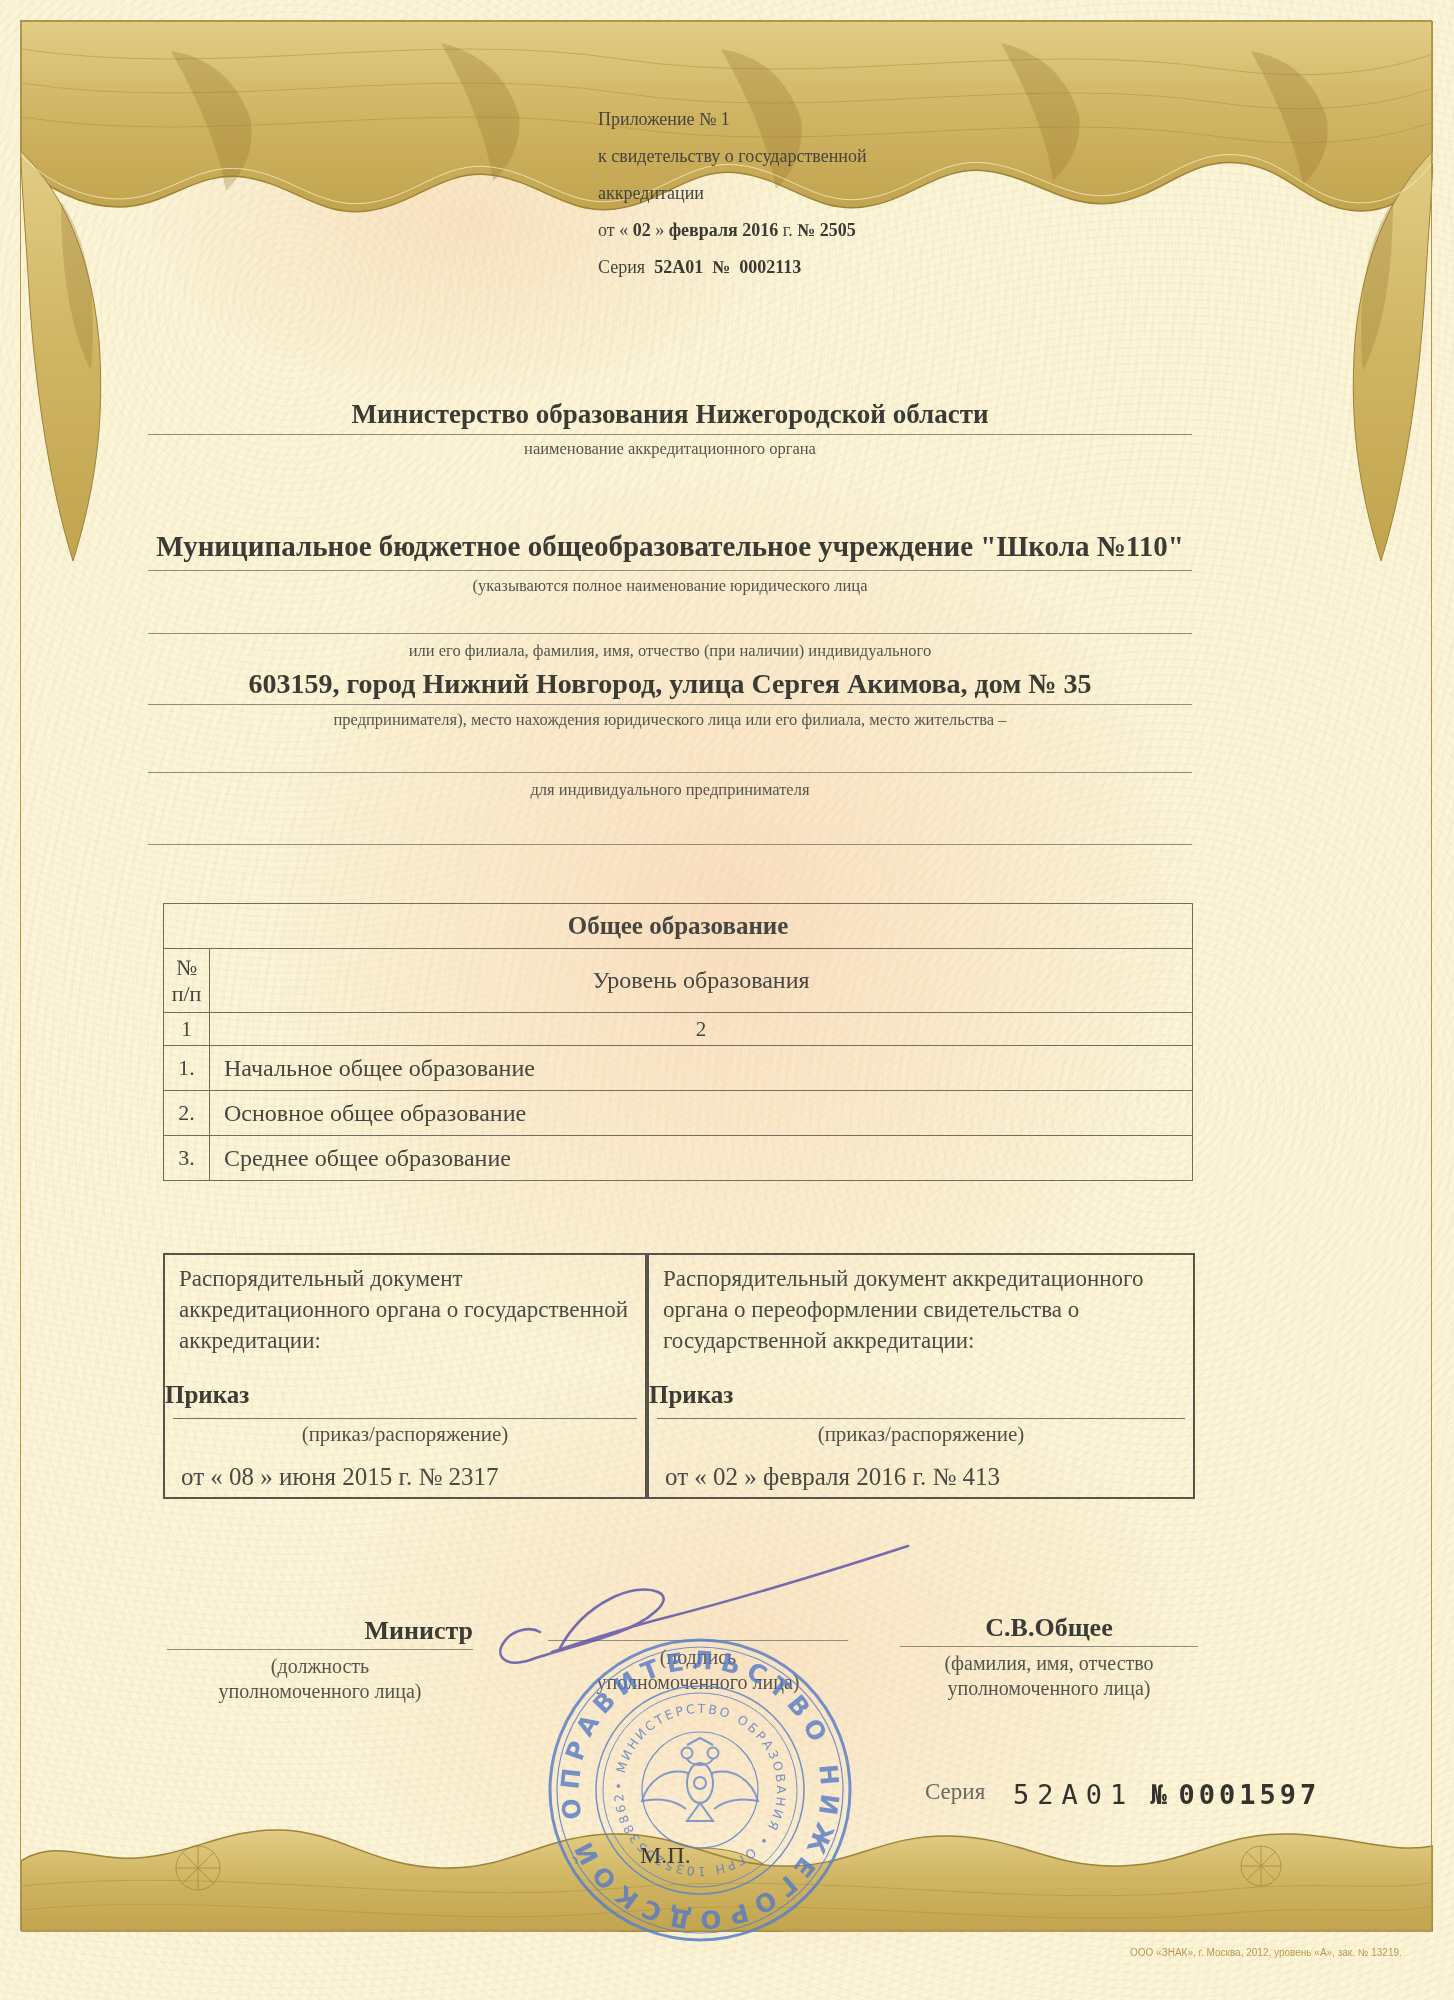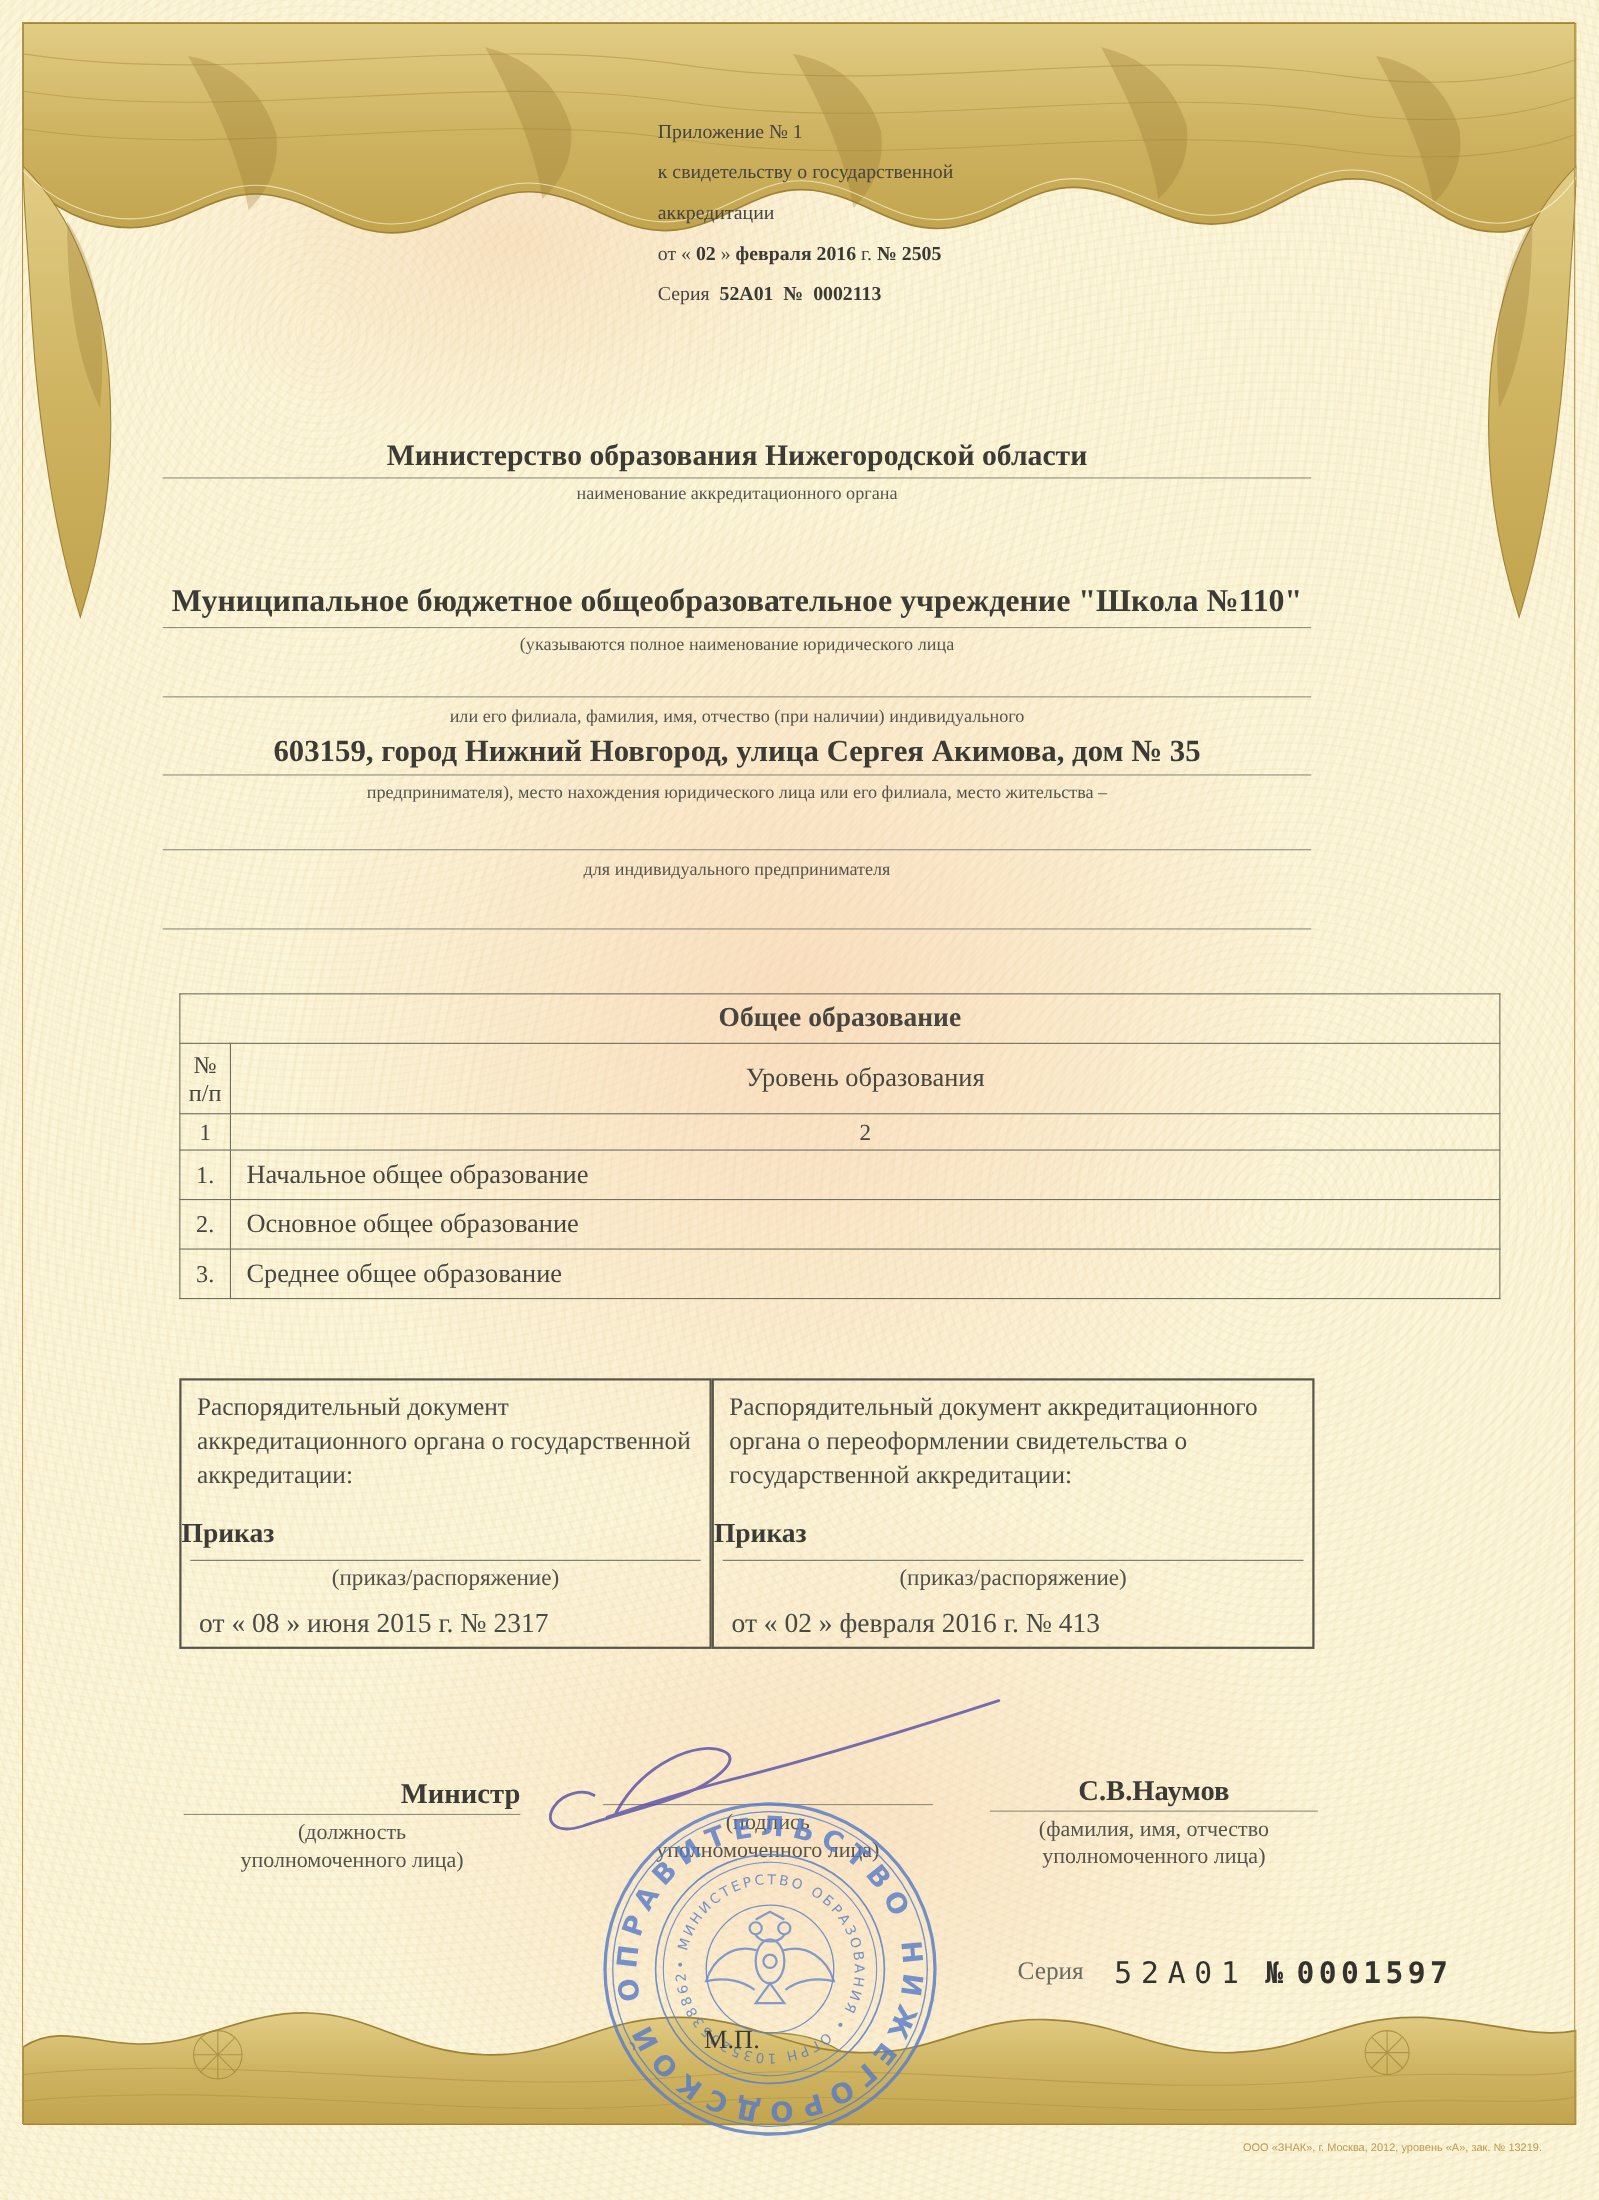--- a/index.html
+++ b/index.html
@@ -23,21 +23,21 @@
   .pre{white-space:pre-line;}
   .b{font-weight:bold;}
   .center-col{left:148px;width:1044px;text-align:center;}
 
   
   .appendix{left:598px;top:101px;width:520px;font-size:18px;line-height:37px;color:#45443f;}
   .appendix .b{color:#3a3933;}
   .series-top{margin-top:0;}
 
   
-  .edu-table{position:absolute;left:163px;top:903px;width:1201px;border-collapse:collapse;
+  .edu-table{position:absolute;left:163px;top:903px;width:1030px;border-collapse:collapse;
              color:#46453f;}
   .edu-table td{border:1.6px solid #706e5f;box-sizing:border-box;}
   .edu-table .t-title{height:45px;text-align:center;font-weight:bold;font-size:25px;}
   .edu-table .t-colnum{width:46px;text-align:center;font-size:22px;line-height:26px;}
   .edu-table .t-collevel{text-align:center;font-size:24px;}
   .edu-table .t-head{height:64px;}
   .edu-table .t-idx{height:33px;font-size:21px;text-align:center;}
   .edu-table .t-row{height:45px;font-size:24px;}
   .edu-table .t-row .lev{text-align:left;padding-left:14px;}
 
@@ -200,21 +200,21 @@
 
   <div class="abs sig-pos">Министр</div>
   <div class="rule sig-pos-rule"></div>
   <div class="abs caption pre sig-pos-cap">(должность
 уполномоченного лица)</div>
 
   <div class="rule sig-line-rule"></div>
   <div class="abs caption pre sig-line-cap">(подпись
 уполномоченного лица)</div>
 
-  <div class="abs sig-name">С.В.Наумов</div>
+  <div class="abs sig-name">С.В.Общее</div>
   <div class="rule sig-name-rule"></div>
   <div class="abs caption pre sig-name-cap">(фамилия, имя, отчество
 уполномоченного лица)</div>
 
   <svg class="abs seal" width="310" height="310" viewBox="0 0 310 310">
     <g stroke="#5b80c8" fill="none">
       <circle cx="155" cy="155" r="150" stroke-width="3"></circle>
       <circle cx="155" cy="155" r="143" stroke-width="1.2"></circle>
       <circle cx="155" cy="155" r="104" stroke-width="1.5"></circle>
       <circle cx="155" cy="155" r="97" stroke-width="1"></circle>

